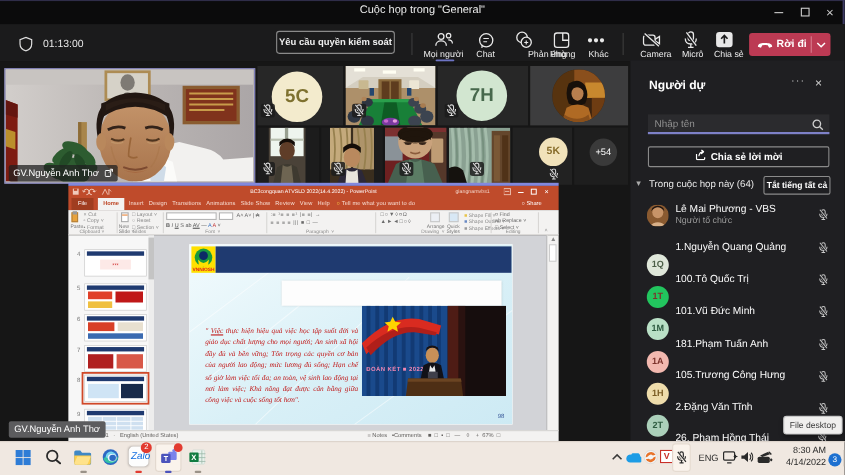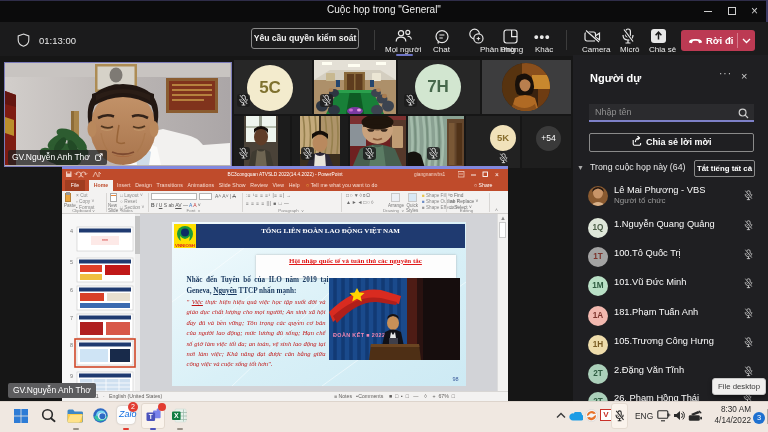--- a/index.html
+++ b/index.html
@@ -1,21 +1,21 @@
 <!DOCTYPE html>
 <html><head><meta charset="utf-8">
 <style>
 *{margin:0;padding:0;box-sizing:border-box}
 html,body{width:768px;height:432px;overflow:hidden;background:#141414}
 body{font-family:"Liberation Sans",sans-serif;position:relative}
 .abs{position:absolute}
 .tilebg{background:#272727}
 .micb{width:13px;height:13px}
 .prow{position:absolute;left:588px;width:170px;height:20px}
-.pav{position:absolute;left:0;top:3px;width:20px;height:20px;border-radius:50%;font-size:8.2px;font-weight:bold;text-align:center;line-height:20px;display:block}
+.pav{position:absolute;left:0;top:16px;width:20px;height:20px;border-radius:50%;font-size:8.2px;font-weight:bold;text-align:center;line-height:20px;display:block}
 .pnm{position:absolute;left:26px;top:4px;color:#fafafa;font-size:9.3px;white-space:nowrap}
 </style></head>
 <body>
 
 <div class="abs" style="left:0;top:0;width:768px;height:22px;background:#0b0b0c;border-top:1.5px solid #2f2d49"></div>
 <div class="abs" style="left:0;top:4px;width:768px;text-align:center;color:#eee;font-size:10px">Cuộc họp trong "General"</div>
 <div class="abs" style="left:704px;top:11px;width:8px;height:1.4px;background:#cfcfcf"></div>
 <div class="abs" style="left:728px;top:7px;width:8px;height:8px;border:1.2px solid #cfcfcf"></div>
 <div class="abs" style="left:751px;top:4px;color:#cfcfcf;font-size:12px">×</div>
 <div class="abs" style="left:766px;top:0;width:2px;height:22px;background:#3c3a63"></div>
@@ -444,26 +444,23 @@
   </svg>
 
   <div class="abs" style="left:2.5px;top:2px;width:22px;height:24px;background:#ffe000"></div>
   <svg class="abs" style="left:2.5px;top:2px" width="22" height="24" viewBox="0 0 22 24">
         <circle cx="11" cy="10" r="8" fill="#1a9a3c"></circle>
         <circle cx="11" cy="8.4" r="4" fill="#0c2a66"></circle>
         <path d="M6 12 q5 6 10 0 l-1 6 h-8 Z" fill="#ffe000"></path>
         <text x="11" y="22.5" font-size="4.4" fill="#e02020" text-anchor="middle" font-weight="bold">VNNIOSH</text>
       </svg>
   <div class="abs" style="left:24.5px;top:2px;width:269px;height:24px;background:#1f3a70"></div>
-  <div class="abs" style="left:24.5px;top:5px;width:269px;text-align:center;color:#fff;font-size:7px;font-weight:bold;font-family:'Liberation Serif',serif">TỔNG LIÊN ĐOÀN LAO ĐỘNG VIỆT NAM</div>
 
   <div class="abs" style="left:84px;top:33px;width:200px;height:23px;background:#fdfdfd;box-shadow:0 0 2px rgba(120,120,120,0.5)"></div>
-  <div class="abs" style="left:84px;top:35px;width:200px;text-align:center;color:#e01818;font-size:7px;font-weight:bold;font-family:'Liberation Serif',serif;text-decoration:underline">Hội nhập quốc tế và tuân thủ các nguyên tắc</div>
-
-  <div class="abs" style="left:15px;top:53px;width:142px;color:#17365d;font-size:7.2px;font-weight:bold;font-family:'Liberation Serif',serif;line-height:10.8px;text-align:justify">Nhắc đến Tuyên bố của ILO năm 2019 tại Geneva, <span style="text-decoration:underline">Nguyên</span> TTCP nhấn mạnh:</div>
+
   <div class="abs" style="left:15px;top:75px;width:139px;color:#c01414;font-size:6.6px;font-style:italic;font-family:'Liberation Serif',serif;line-height:10.4px;text-align:justify">" <span style="text-decoration:underline">Việc</span> thực hiện hiệu quả việc học tập suốt đời và giáo dục chất lượng cho mọi người; An sinh xã hội đầy đủ và bền vững; Tôn trọng các quyền cơ bản của người lao động; mức lương đủ sống; Hạn chế số giờ làm việc tối đa; an toàn, vệ sinh lao động tại nơi làm việc; Khả năng đạt được cân bằng giữa công việc và cuộc sống tốt hơn".</div>
 
   <svg class="abs" style="left:157px;top:56px" width="131" height="82" viewBox="0 0 131 82">
    <rect width="131" height="82" fill="#1a4a8c"></rect>
    <path d="M6 0 v82 M14 0 v82 M22 0 v82 M30 0 v82 M38 0 v82 M46 0 v82 M54 0 v82 M62 0 v82 M70 0 v82" stroke="#123a74" stroke-width="3.5"></path>
    <rect x="78" y="0" width="53" height="82" fill="#160d0d"></rect>
    <path d="M78 0 h10 v82 h-10 Z" fill="#4e1c15"></path>
    <path d="M88 0 h6 v82 h-6 Z" fill="#2a1210"></path>
    <path d="M0 34 Q26 8 52 12 L72 18 L70 26 L50 21 Q28 20 4 44 Z" fill="#d92b20"></path>
    <path d="M4 38 Q28 16 52 20 L68 24 L67 27 L48 24 Q28 23 8 45 Z" fill="#b01f1a"></path>
@@ -522,21 +519,21 @@
         <path d="M2.6 0.8 L9.6 9.4" stroke="#c8c8c8" stroke-width="1"></path>
       </g>
     </defs>
   </svg>
 
 <div class="prow" style="top:215px">
     <span class="pav" style="background:#dfe7da;color:#4c5f48">1Q</span>
     <span class="pnm">1.Nguyễn Quang Quảng</span>
   </div>
 <div class="prow" style="top:244px">
-    <span class="pav" style="background:#a3a3a3;color:#7c332c">1T</span>
+    <span class="pav" style="background:#22c55e;color:#7c332c">1T</span>
     <span class="pnm">100.Tô Quốc Trị</span>
   </div>
 <div class="prow" style="top:273px">
     <span class="pav" style="background:#b9e0c6;color:#2e5c41">1M</span>
     <span class="pnm">101.Vũ Đức Minh</span>
   </div>
 <div class="prow" style="top:303px">
     <span class="pav" style="background:#f2b8af;color:#7c332c">1A</span>
     <span class="pnm">181.Phạm Tuấn Anh</span>
   </div>

